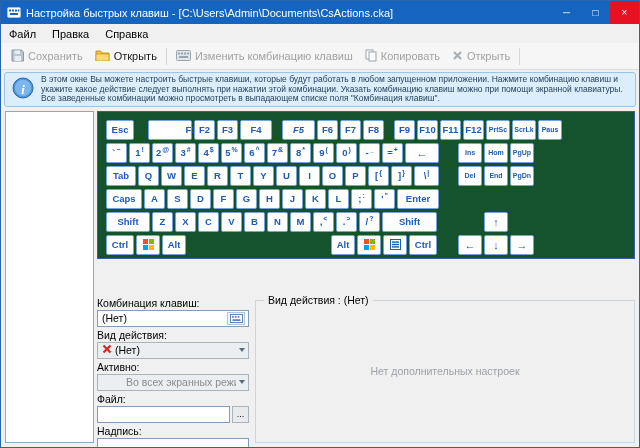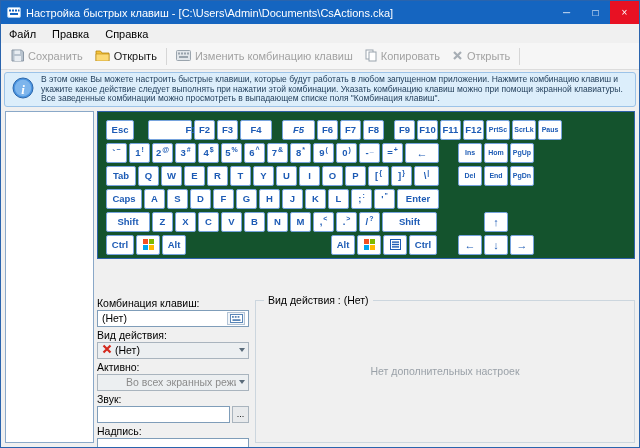--- a/index.html
+++ b/index.html
@@ -329,21 +329,21 @@
                   <path d="M1.5 1.5 L8.5 8.5 M8.5 1.5 L1.5 8.5" stroke="#d42a1e" stroke-width="2.2"></path>
                 </svg></span>
             <span class="combo-val">(Нет)</span>
             <span class="arrow"></span>
           </div>
           <div class="flabel">Активно:</div>
           <div class="combo gray disabled">
             <span class="combo-val">Во всех экранных режимах</span>
             <span class="arrow"></span>
           </div>
-          <div class="flabel">Звук:</div>
+          <div class="flabel">Файл:</div>
           <div class="input-row">
             <input class="tinput" value="" style="">
             <div class="browse">...</div>
           </div>
           <div class="flabel">Надпись:</div>
           <input class="tinput" style="width: 100%;" value="">
         </div>
 
         <div class="groupbox">
           <span class="legend">Вид действия : (Нет)</span>

